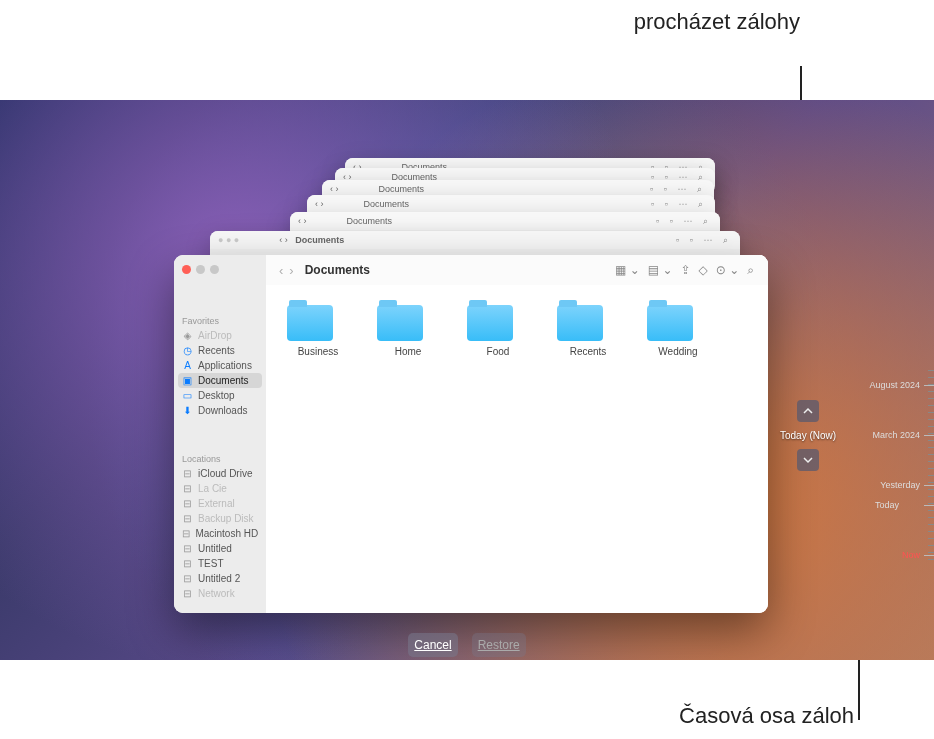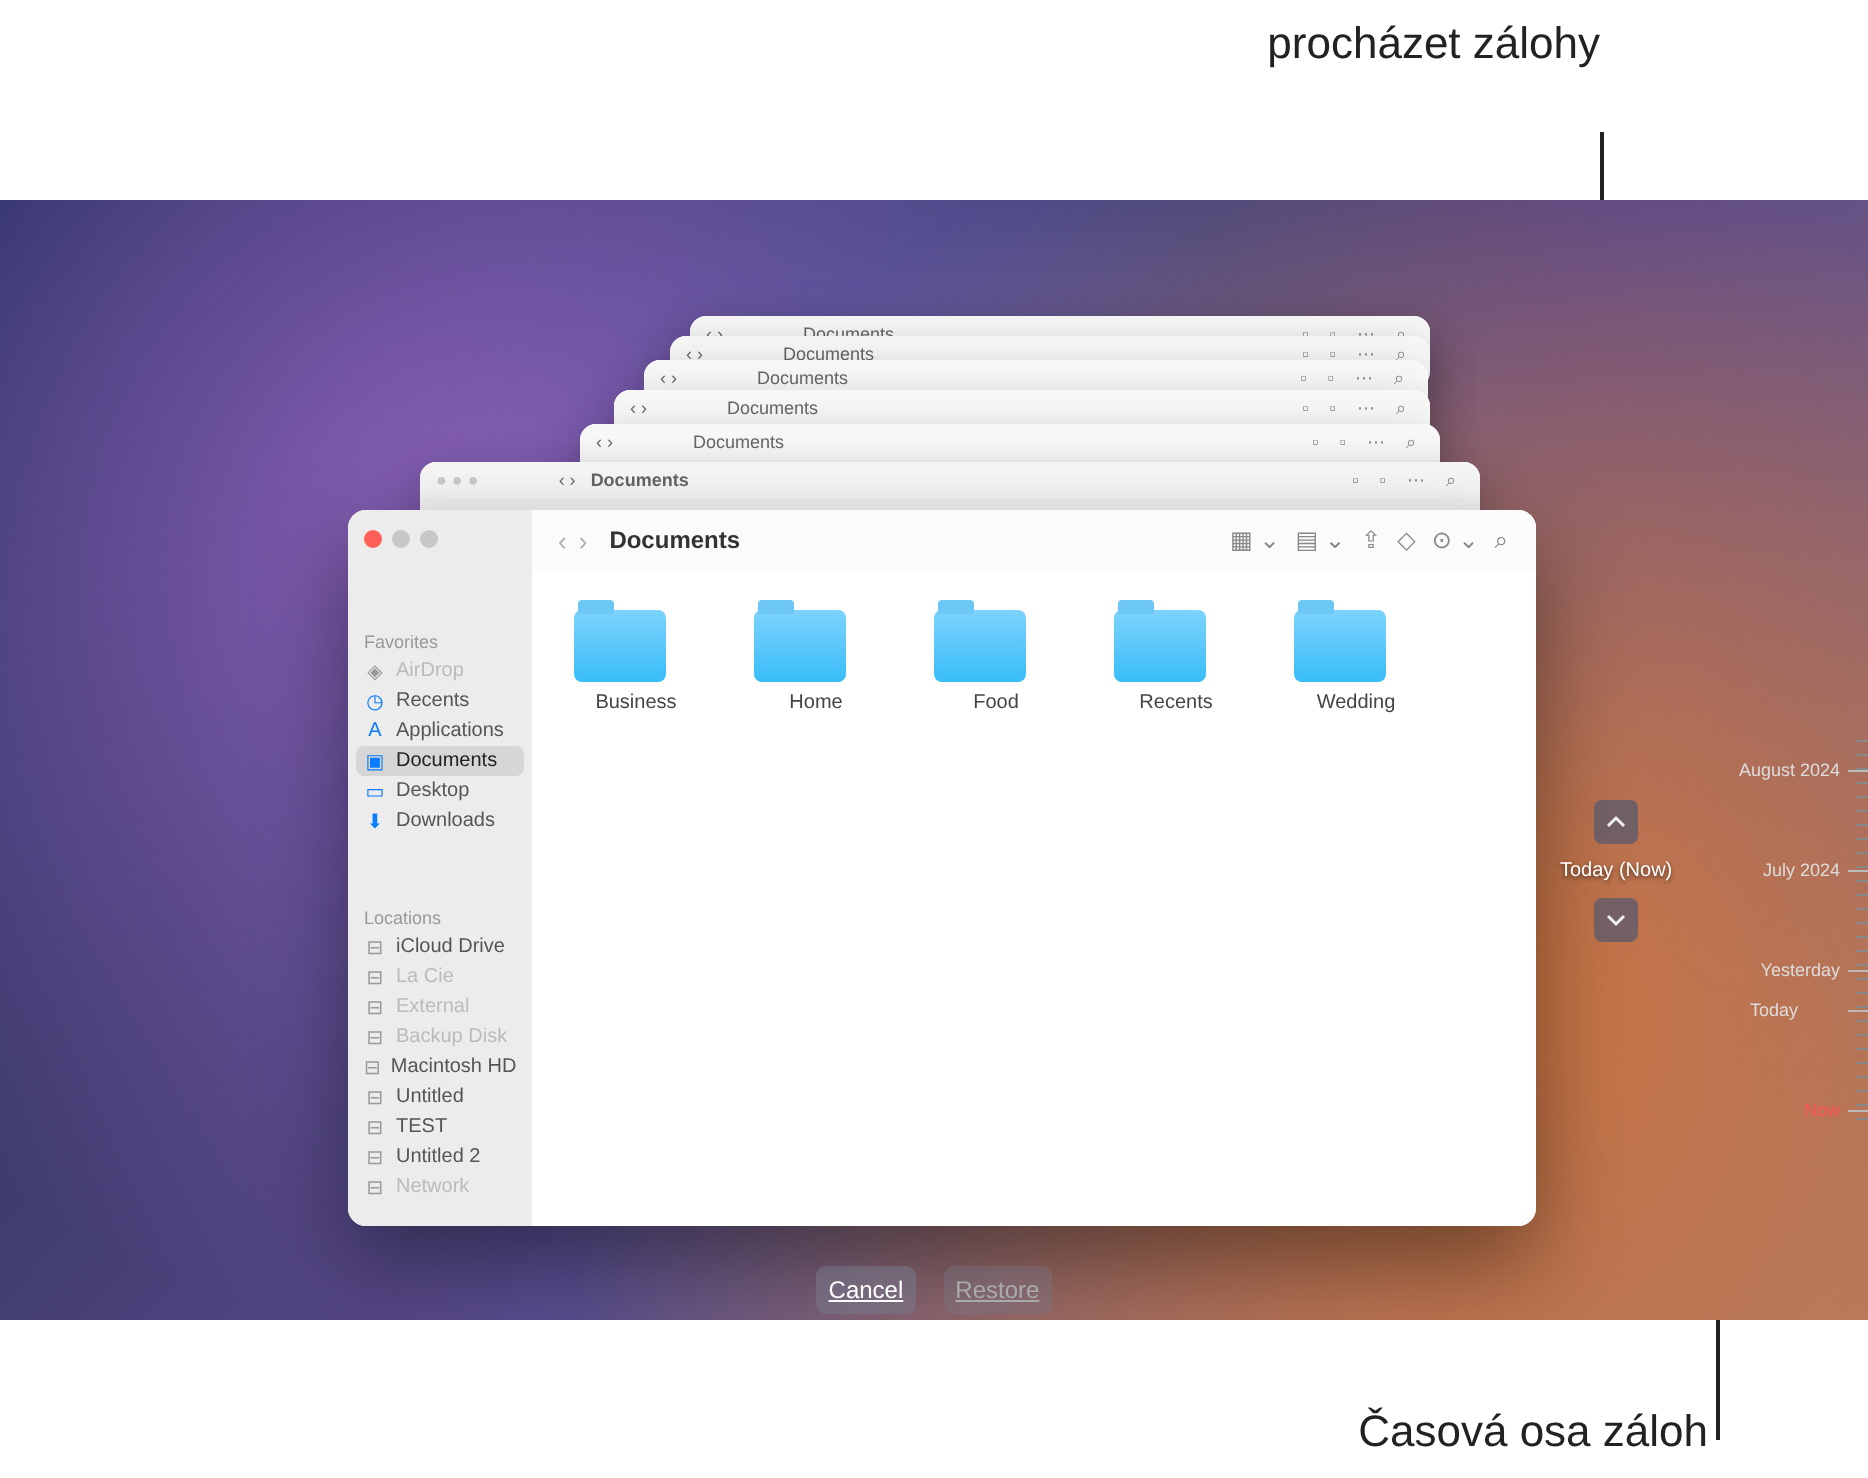--- a/index.html
+++ b/index.html
@@ -340,21 +340,21 @@
         </svg>
     </div>
   </div>
 
   <div class="timeline" id="timeline">
       <div class="tick" style="top: 10px;">
         <span class="lbl">August 2024</span>
         <span class="mark"></span>
       </div>
       <div class="tick" style="top: 60px;">
-        <span class="lbl">July 2024</span>
+        <span class="lbl">March 2024</span>
         <span class="mark"></span>
       </div>
       <div class="tick" style="top: 110px;">
         <span class="lbl">Yesterday</span>
         <span class="mark"></span>
       </div>
       <div class="tick" style="top: 130px; gap: 25px;">
         <span class="lbl">Today</span>
         <span class="mark"></span>
       </div>

